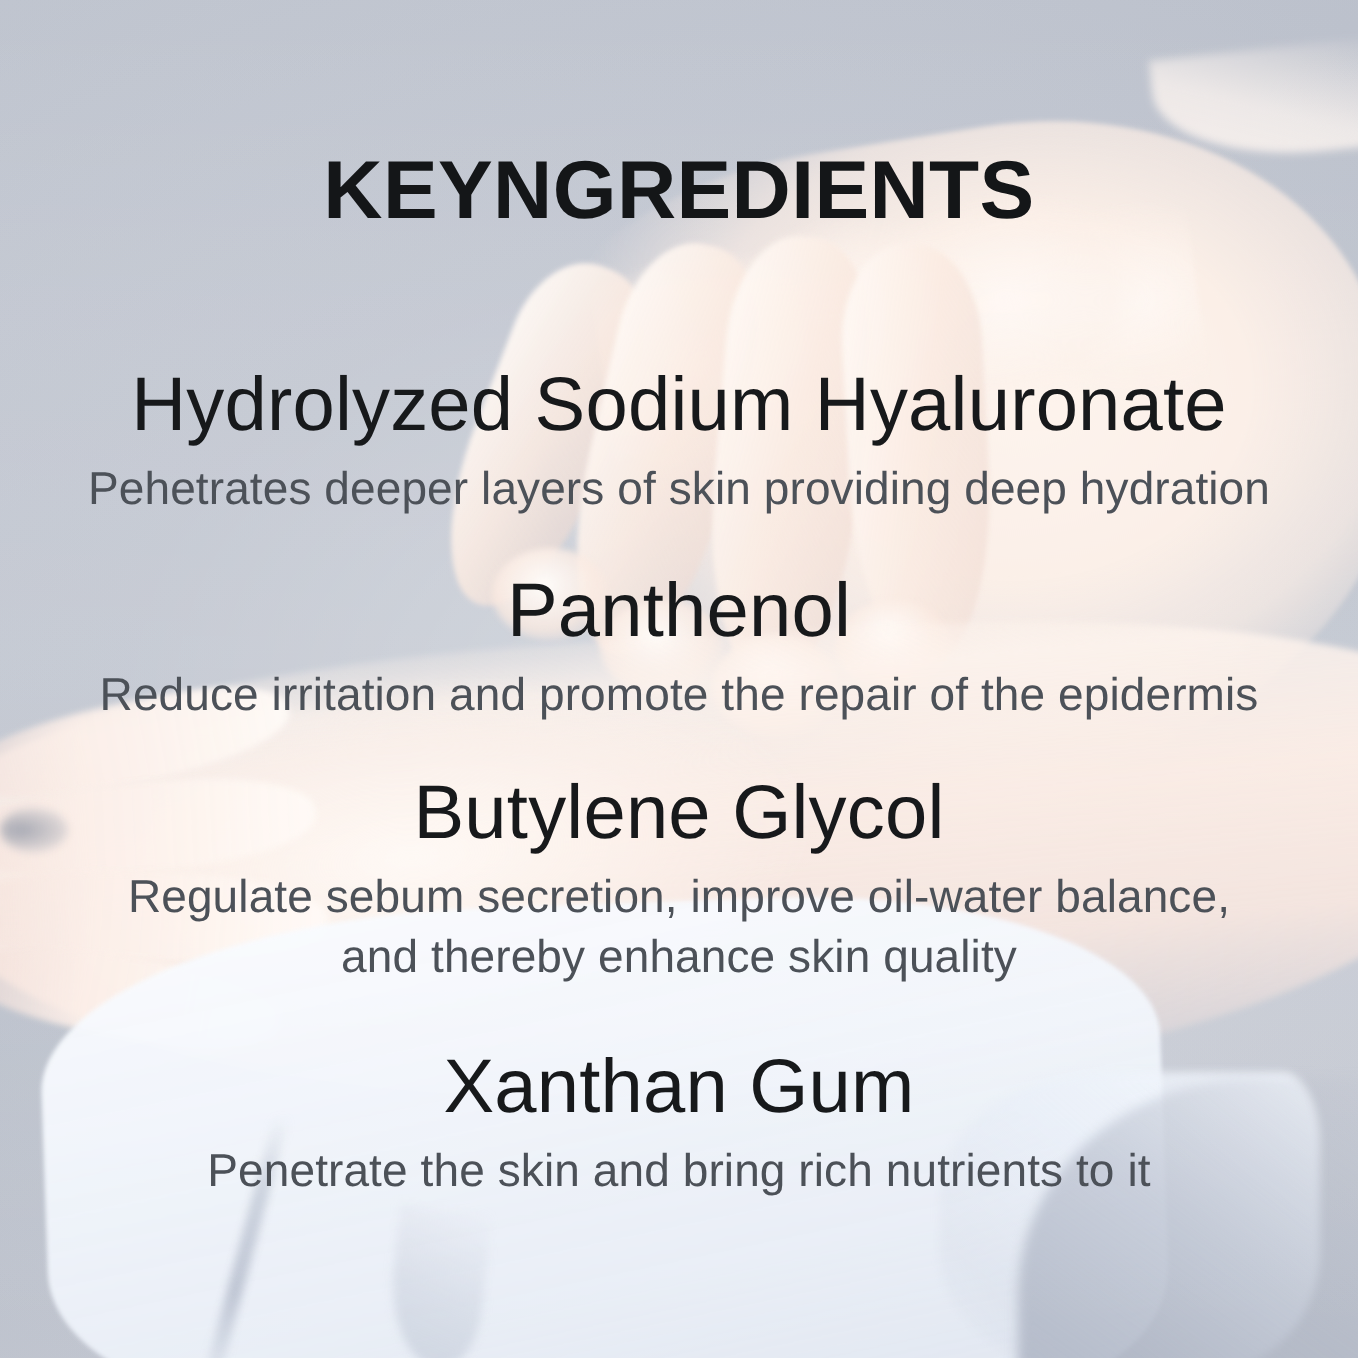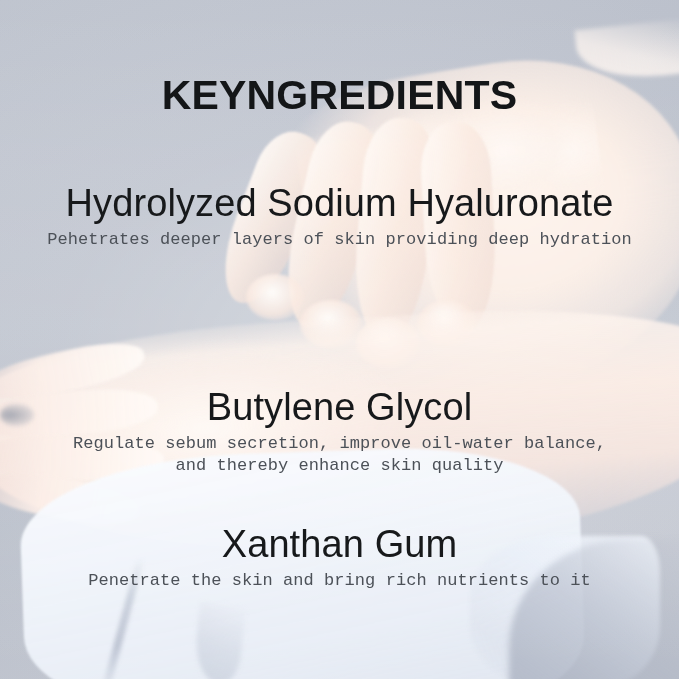--- a/index.html
+++ b/index.html
@@ -247,27 +247,26 @@
 
   .ing-name {
     font-size: 38px;
     font-weight: 400;
     color: #17191b;
     line-height: 1.26;
     letter-spacing: 0.1px;
   }
 
   .ing-desc {
-    font-size: 17px;
+    font-size: 23px;
     font-weight: 300;
     color: #4c5158;
     line-height: 1.32;
     letter-spacing: 0.05px;
     margin-top: 1px;
-    font-family: Liberation Mono, monospace;
   }
   .ing-desc .line { display: block; }
 </style>
 </head>
 <body>
 
 <div id="poster">
 
   <div class="photo">
     <div class="bg-base"></div>
@@ -307,20 +306,26 @@
 
     <div class="poster-title">KEYNGREDIENTS</div>
 
     <div class="ing-block b0">
       <div class="ing-name">Hydrolyzed Sodium Hyaluronate</div>
       <div class="ing-desc">
         <span class="line">Pehetrates deeper layers of skin providing deep hydration</span>
       </div>
     </div>
 
+    <div class="ing-block b1">
+      <div class="ing-name">Panthenol</div>
+      <div class="ing-desc">
+        <span class="line">Reduce irritation and promote the repair of the epidermis</span>
+      </div>
+    </div>
 
     <div class="ing-block b2">
       <div class="ing-name">Butylene Glycol</div>
       <div class="ing-desc">
         <span class="line">Regulate sebum secretion, improve oil-water balance,</span>
         <span class="line">and thereby enhance skin quality</span>
       </div>
     </div>
 
     <div class="ing-block b3">

